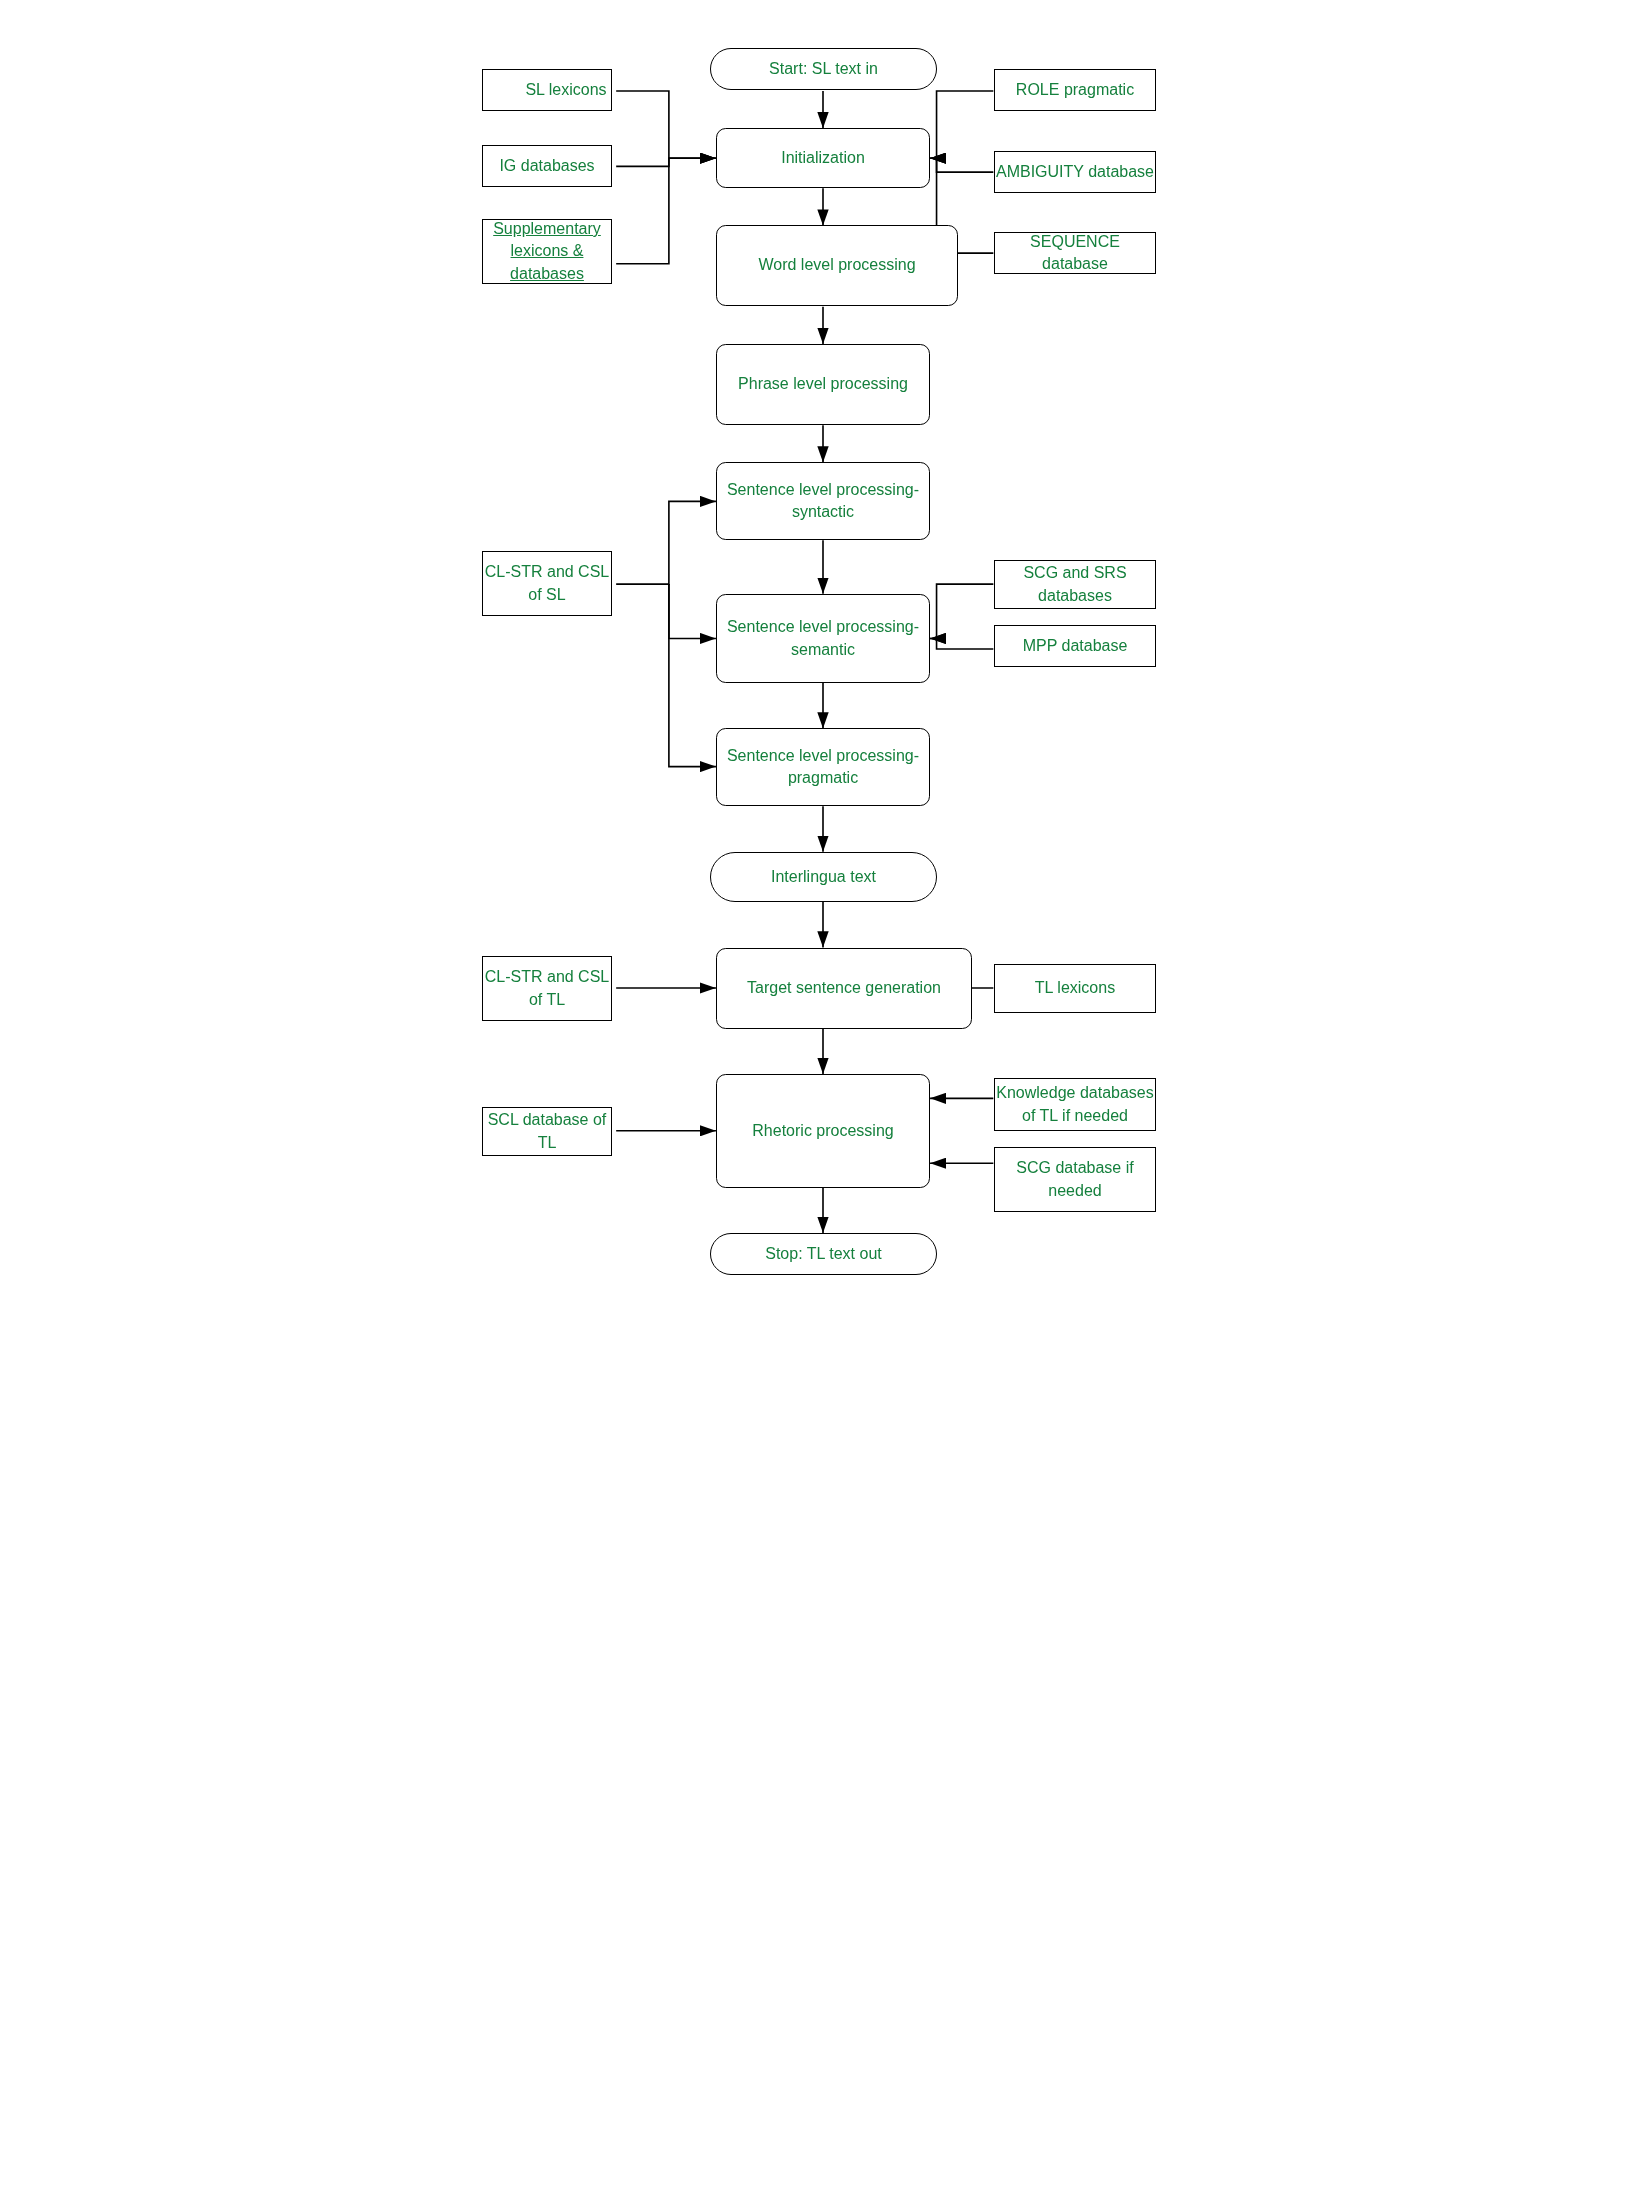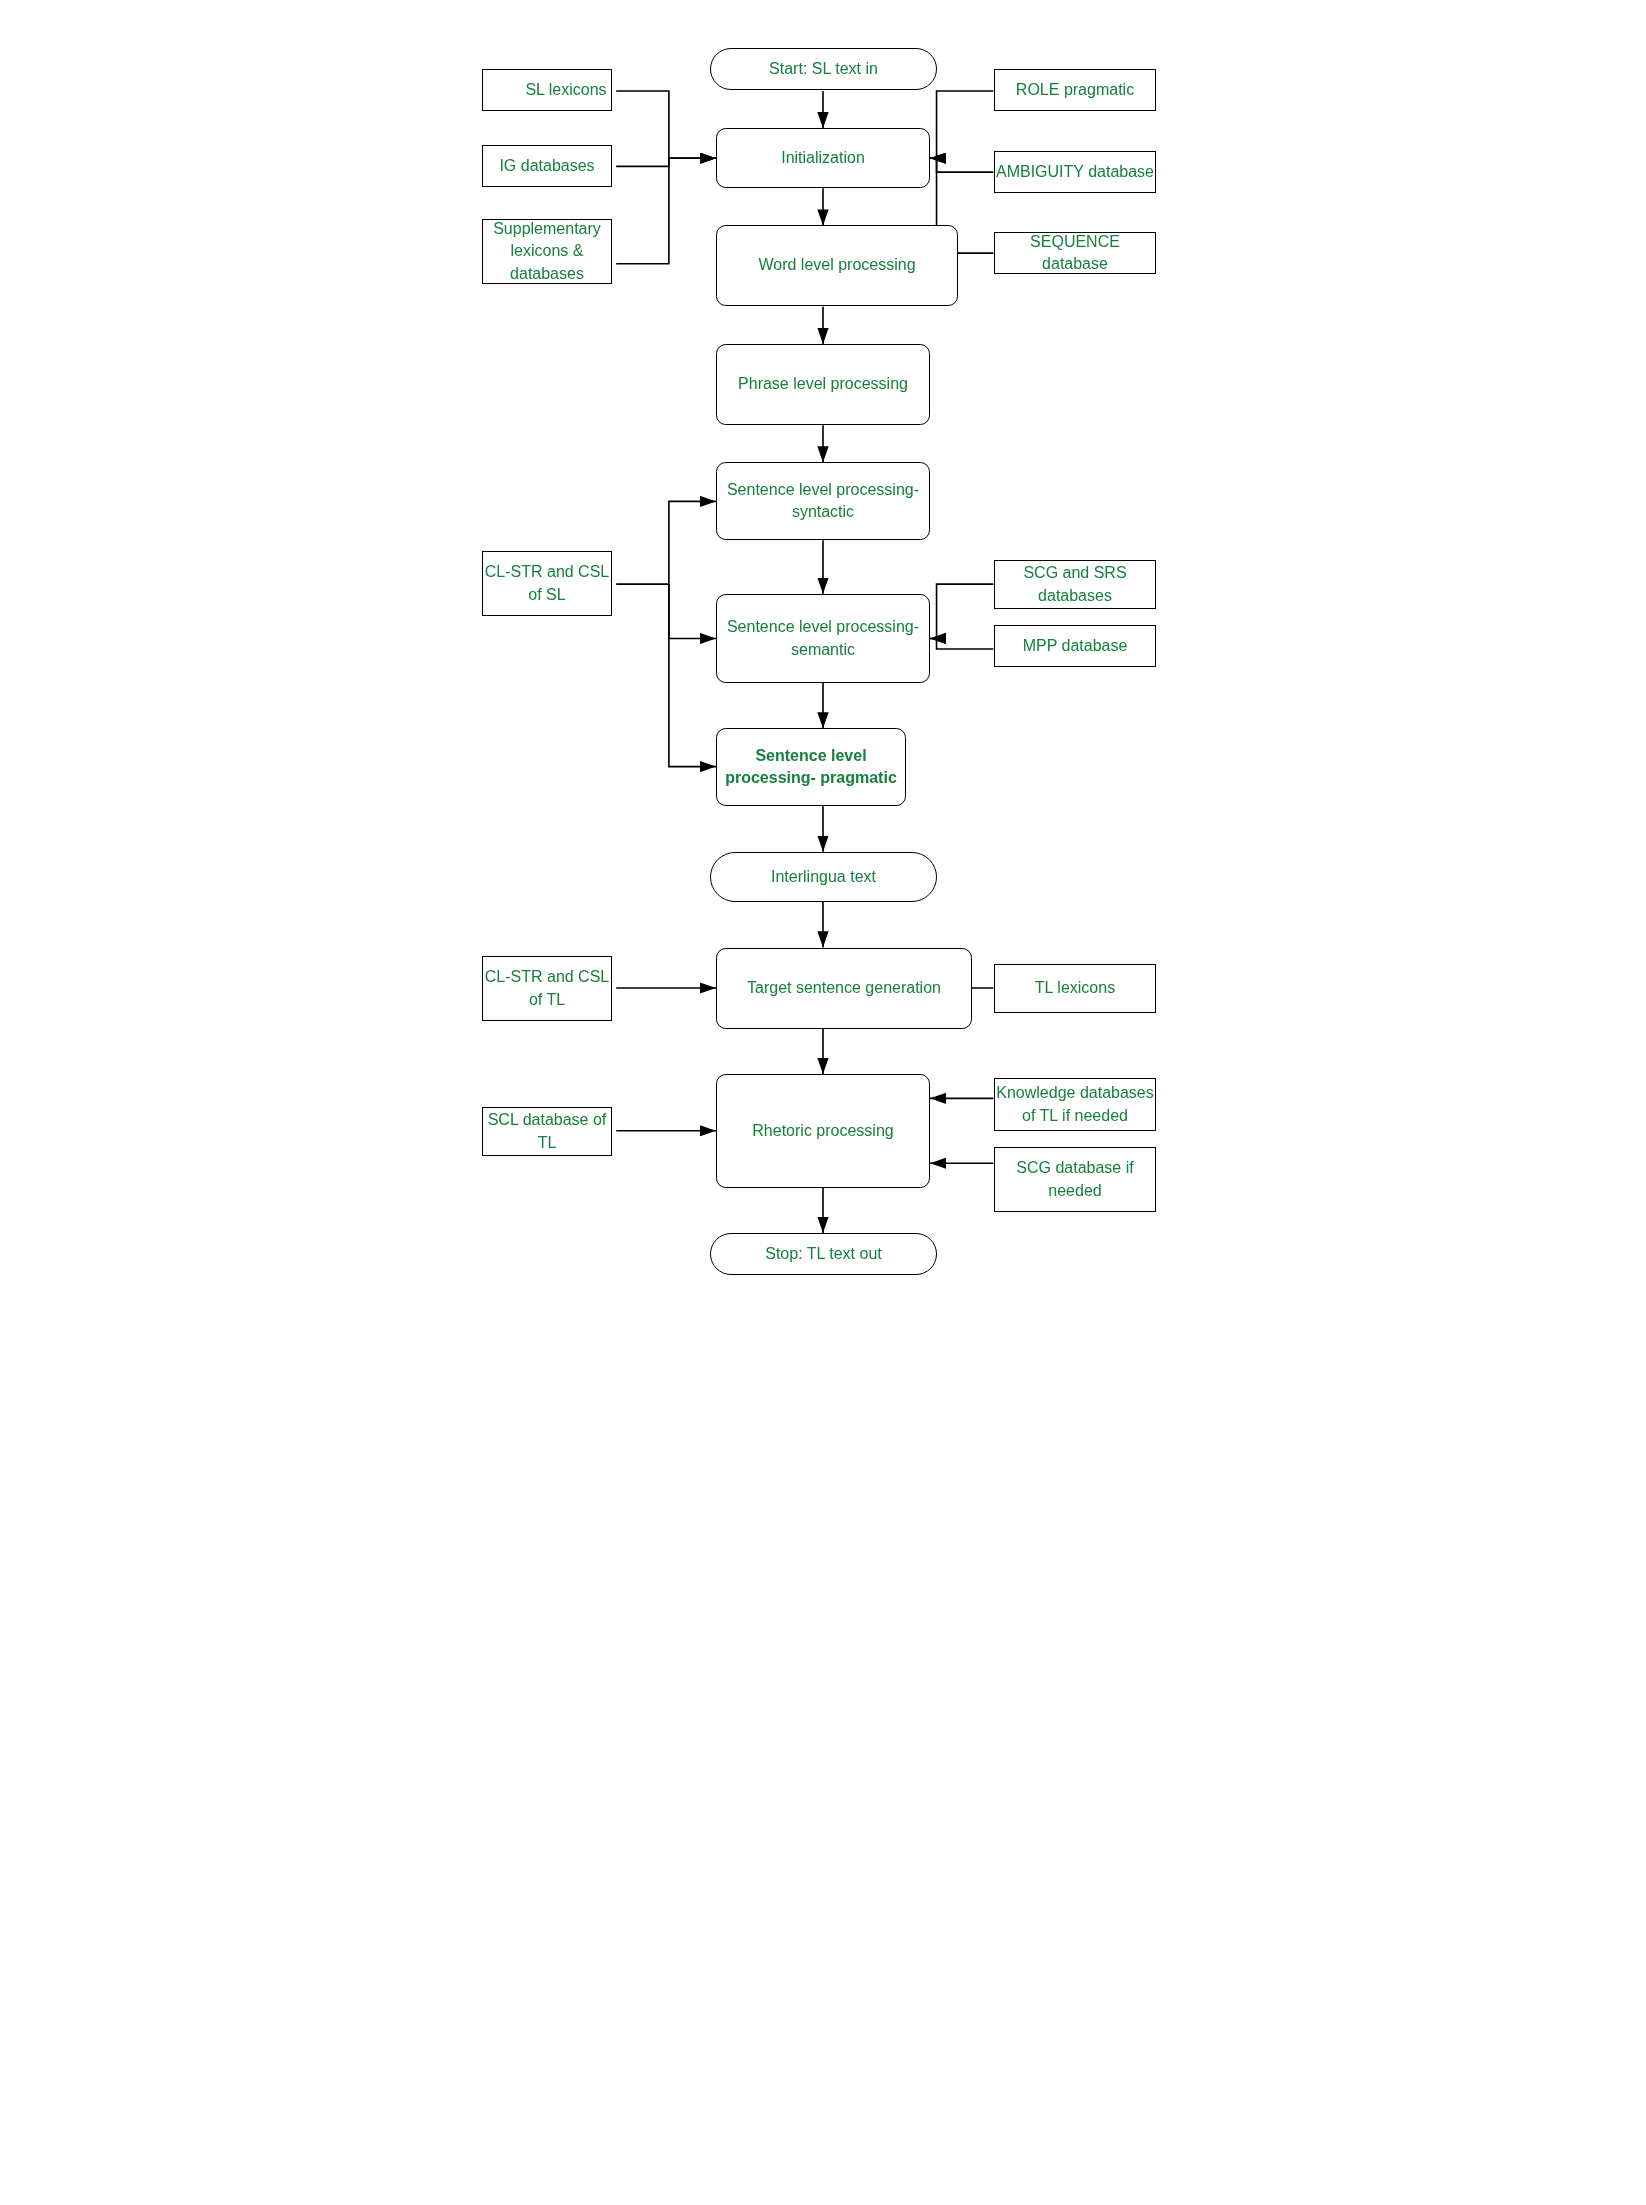--- a/index.html
+++ b/index.html
@@ -125,35 +125,35 @@
   <div class="node rounded-rect" style="left:258px; top:96px; width:214px; height:60px;">Initialization</div>
 
   <div class="node rounded-rect" style="left:258px; top:193px; width:242px; height:81px;">Word level processing</div>
 
   <div class="node rounded-rect" style="left:258px; top:312px; width:214px; height:81px;">Phrase level processing</div>
 
   <div class="node rounded-rect" style="left:258px; top:430px; width:214px; height:78px;">Sentence level processing- syntactic</div>
 
   <div class="node rounded-rect" style="left:258px; top:562px; width:214px; height:89px;">Sentence level processing- semantic</div>
 
-  <div class="node rounded-rect" style="left:258px; top:696px; width:190px; height:78px;font-weight:bold;">Sentence level processing- pragmatic</div>
+  <div class="node rounded-rect" style="left:258px; top:696px; width:214px; height:78px;">Sentence level processing- pragmatic</div>
 
   <div class="node oval" style="left:252px; top:820px; width:227px; height:50px;">Interlingua text</div>
 
   <div class="node rounded-rect" style="left:258px; top:916px; width:256px; height:81px;">Target sentence generation</div>
 
   <div class="node rounded-rect" style="left:258px; top:1042px; width:214px; height:114px;">Rhetoric processing</div>
 
   <div class="node oval" style="left:252px; top:1201px; width:227px; height:42px;">Stop: TL text out</div>
 
   <div class="node rect" style="left:24px; top:37px; width:130px; height:42px;padding-left:38px;">SL lexicons</div>
 
   <div class="node rect" style="left:24px; top:113px; width:130px; height:42px;">IG databases</div>
 
-  <div class="node rect" style="left:24px; top:187px; width:130px; height:65px;">Supplementary lexicons &amp; databases</div>
+  <div class="node rect" style="left:24px; top:187px; width:130px; height:65px;text-decoration:underline;">Supplementary lexicons &amp; databases</div>
 
   <div class="node rect" style="left:24px; top:519px; width:130px; height:65px;">CL-STR and CSL of   SL</div>
 
   <div class="node rect" style="left:24px; top:924px; width:130px; height:65px;">CL-STR and CSL of   TL</div>
 
   <div class="node rect" style="left:24px; top:1075px; width:130px; height:49px;">SCL database of TL</div>
 
   <div class="node rect" style="left:536px; top:37px; width:162px; height:42px;">ROLE pragmatic</div>
 
   <div class="node rect" style="left:536px; top:119px; width:162px; height:42px;">AMBIGUITY database</div>

